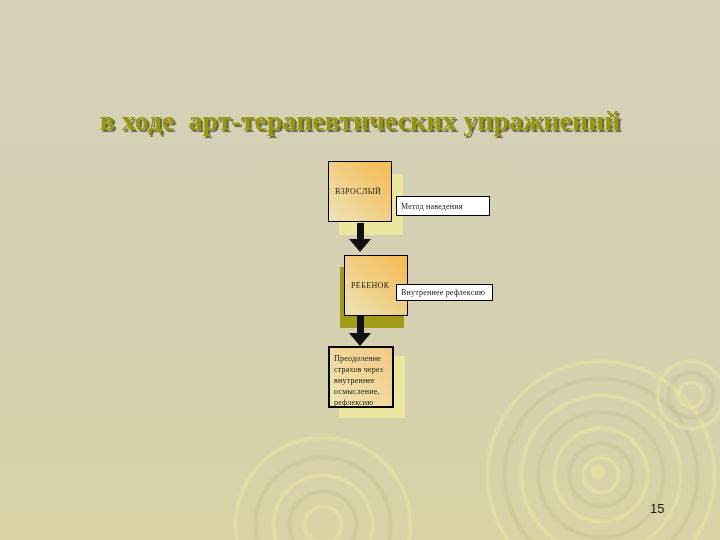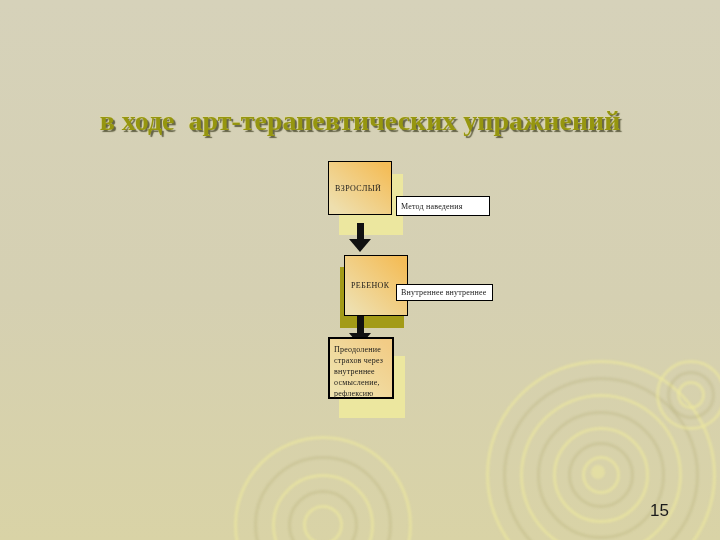--- a/index.html
+++ b/index.html
@@ -48,21 +48,21 @@
   }
   .arrow{position:absolute;}
   .arrow .shaft{position:absolute; left:-3.5px; top:0; width:7px; background:#111;}
   .arrow .head{
     position:absolute; left:-11px; width:0; height:0;
     border-left:11px solid transparent; border-right:11px solid transparent;
     border-top:13px solid #111;
   }
   
   .pagenum{
-    position:absolute; left:650px; top:501px; font-size:17px; color:#1a1a1a;
+    position:absolute; left:650px; top:501px; font-size:13px; color:#1a1a1a;
     font-family:"Liberation Sans", sans-serif;
   }
 </style>
 </head>
 <body>
 
 <div class="slide">
 
   <div class="ripple" style="left:598px; top:472px;">
     <div class="ring l" style="--r:112"></div>
@@ -85,45 +85,45 @@
     <div class="ring l" style="--r:32"></div>
     <div class="ring d" style="--r:21"></div>
     <div class="ring l" style="--r:11"></div>
   </div>
 
   <div class="title">
     <div>в ходе  арт-терапевтических упражнений</div>
   </div>
 
   <div class="shadow pale" style="left:339px; top:174px; width:64px; height:61px;"></div>
-  <div class="fbox" style="left:328px; top:161px; width:64px; height:54px;">
+  <div class="fbox" style="left:328px; top:161px; width:64px; height:61px;">
     <span>ВЗРОСЛЫЙ</span>
   </div>
   <div class="callout" style="left:384px; top:196px; width:94px; height:20px;">
     <span>Метод наведения</span>
   </div>
 
   <div class="arrow" style="left:360px; top:223px;">
     <div class="shaft" style="height:17px;"></div>
     <div class="head" style="top:16px;"></div>
   </div>
 
   <div class="shadow olive" style="left:340px; top:267px; width:64px; height:61px;"></div>
   <div class="fbox" style="left:344px; top:255px; width:64px; height:61px;">
     <span>РЕБЕНОК</span>
   </div>
   <div class="callout" style="left:384px; top:284px; width:97px; height:17px;">
-    <span>Внутреннее внутреннее</span>
+    <span>Внутреннее рефлексию</span>
   </div>
 
   <div class="arrow" style="left:360px; top:316px;">
     <div class="shaft" style="height:18px;"></div>
     <div class="head" style="top:17px;"></div>
   </div>
 
   <div class="shadow pale" style="left:339px; top:356px; width:66px; height:62px;"></div>
-  <div class="fbox outcome" style="left:328px; top:337px; width:66px; height:62px;">
+  <div class="fbox outcome" style="left:328px; top:346px; width:66px; height:62px;">
     <span>Преодоление страхов через внутреннее осмысление, рефлексию</span>
   </div>
 
   <div class="pagenum">15</div>
 
 </div>
 
 </body></html>

